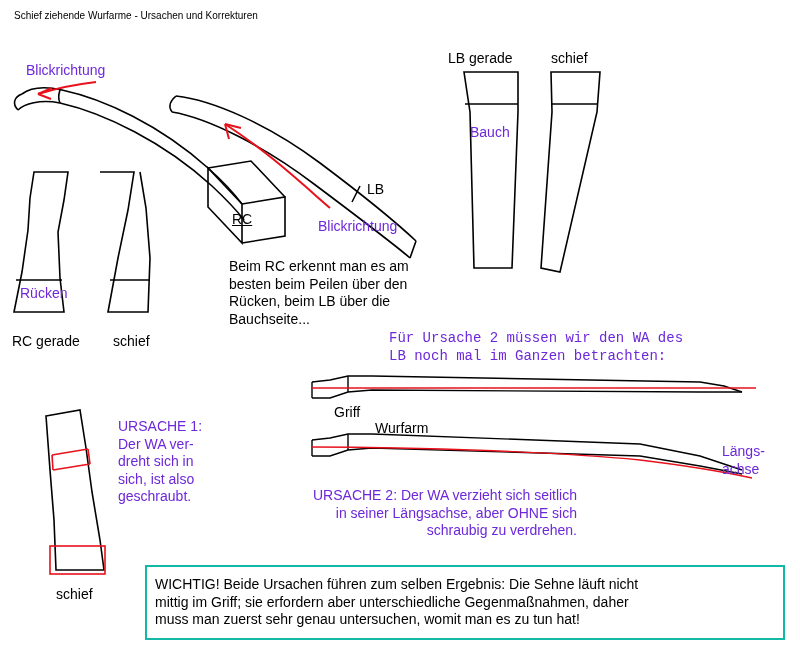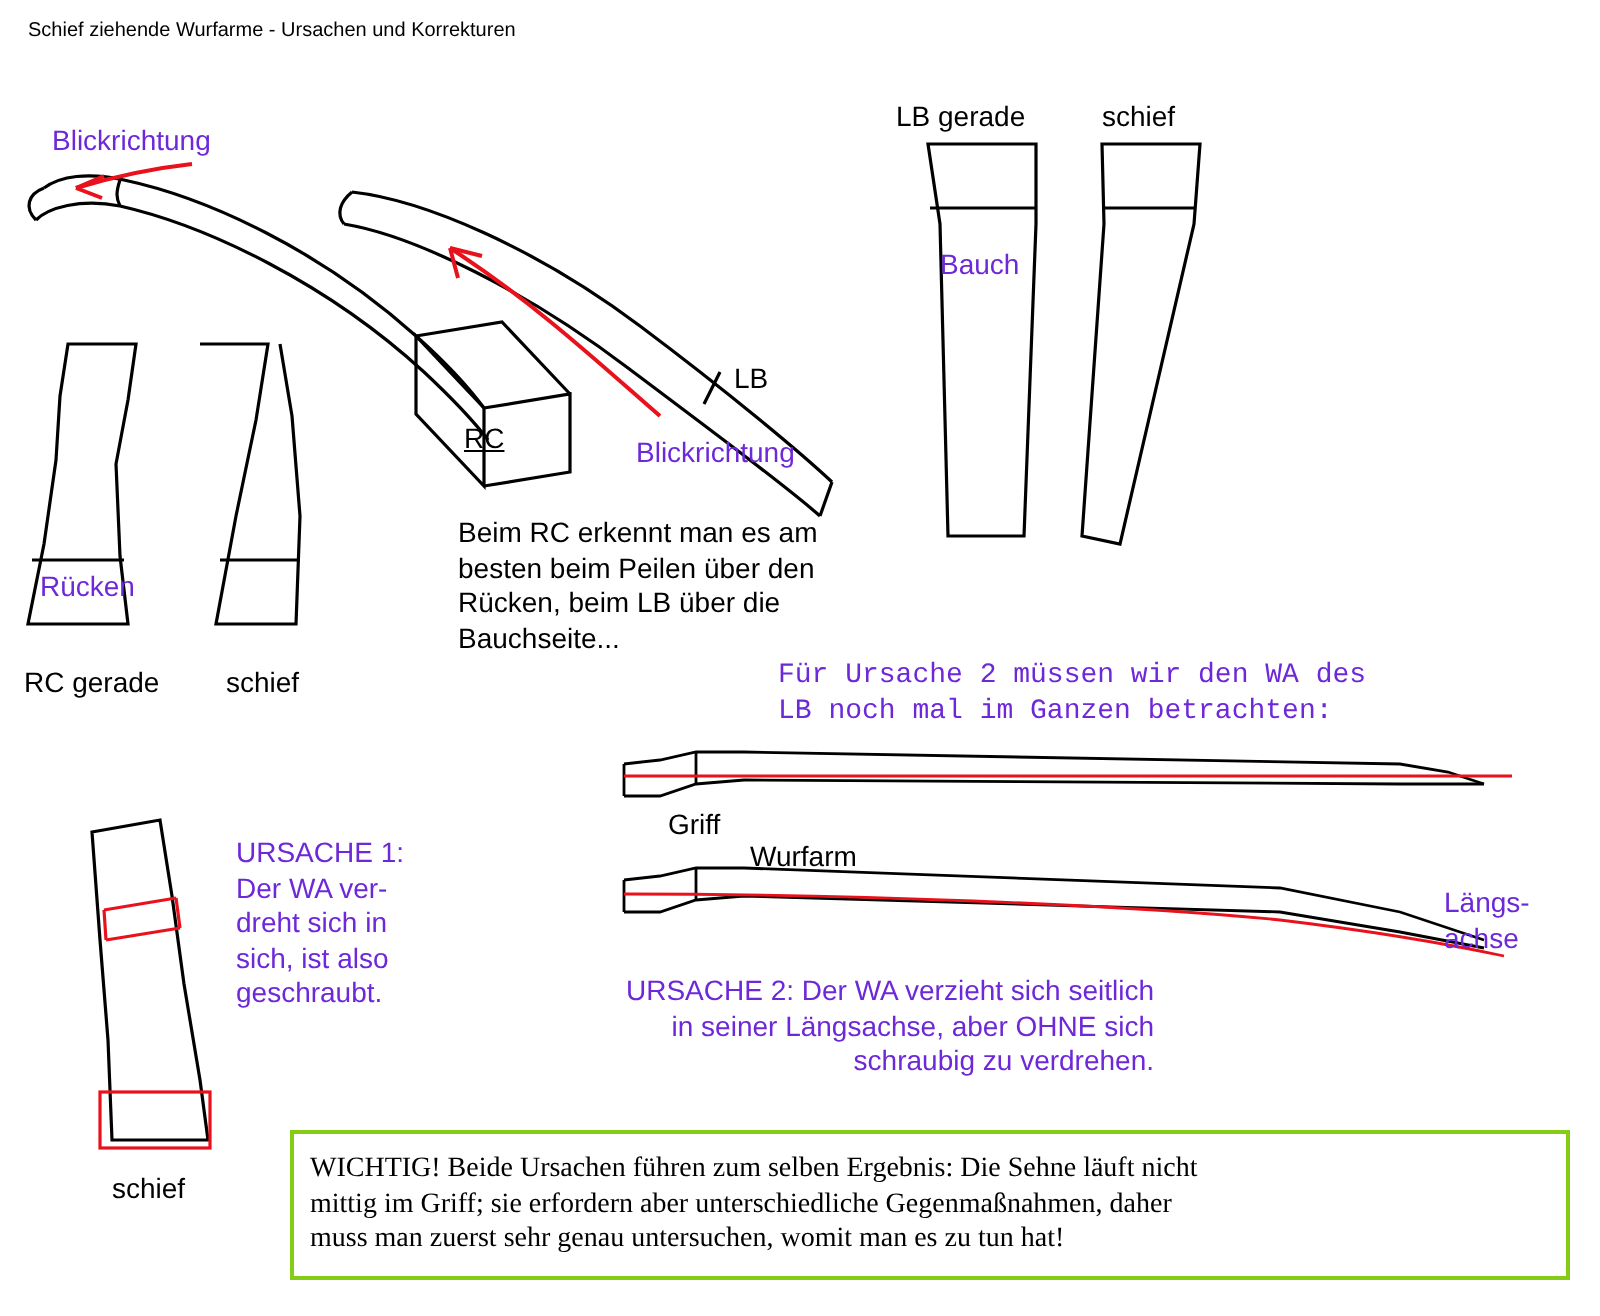--- a/index.html
+++ b/index.html
@@ -13,23 +13,22 @@
   }
   .canvas{position:absolute;left:0;top:0;width:800px;height:658px;}
   .txt{position:absolute;white-space:pre;line-height:1.25;}
   .black{color:#000000;}
   .red{color:#6d28d9;}
   .t14{font-size:14px;}
   .t15{font-size:10px;}
   svg{position:absolute;left:0;top:0;}
   .warnbox{
     position:absolute;
-    border:2px solid #84cc16;
+    border:2px solid #14b8a6;
     box-sizing:border-box;
-    font-family:Liberation Serif, serif;
   }
 </style>
 </head>
 <body>
 
 <div class="txt t15 black" style="left:14px;top:10px;">Schief ziehende Wurfarme - Ursachen und Korrekturen</div>
 
 <svg class="canvas" width="800" height="658" viewBox="0 0 800 658">
 
   <g fill="none" stroke="#000" stroke-width="1.6">

